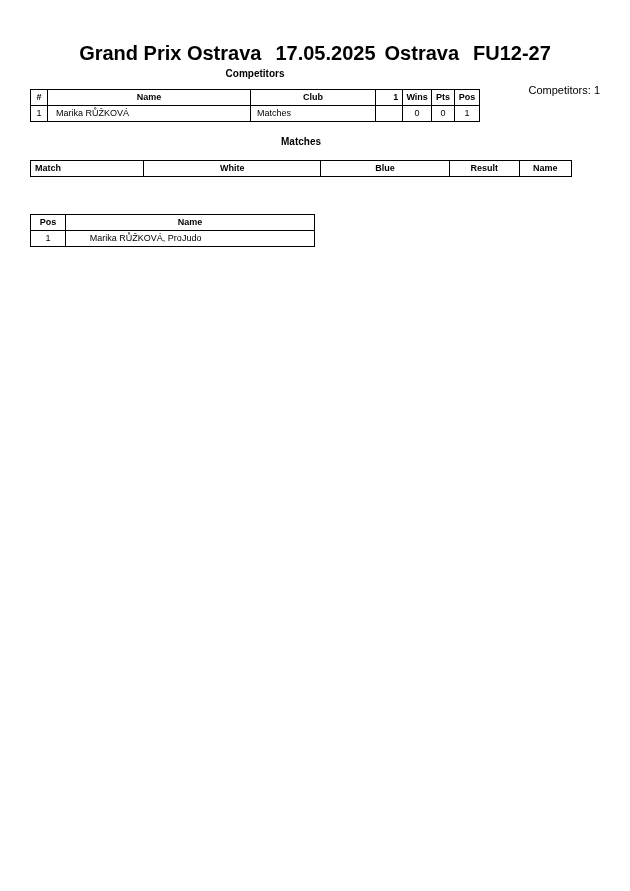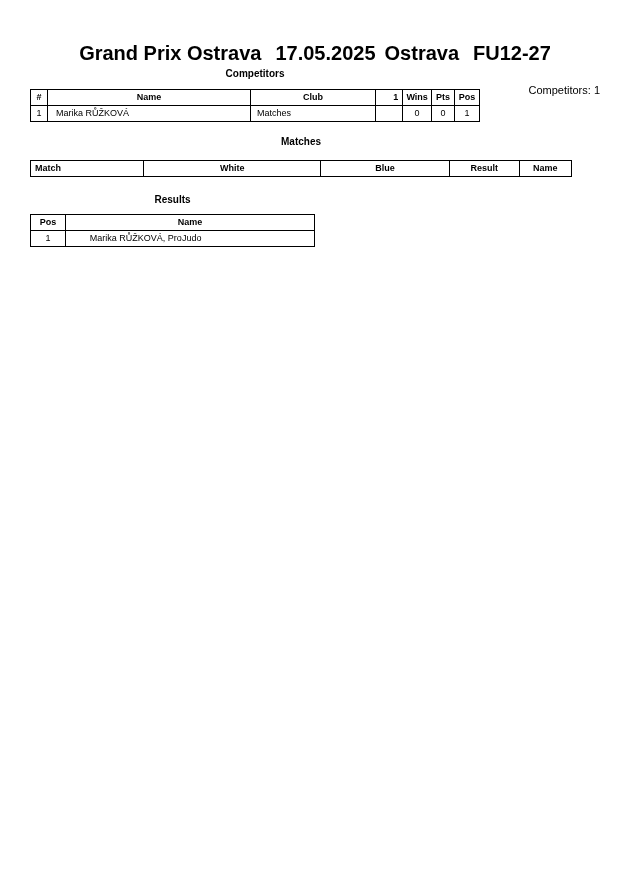--- a/index.html
+++ b/index.html
@@ -181,21 +181,20 @@
         <th class="m-match">Match</th>
         <th class="m-white">White</th>
         <th class="m-blue">Blue</th>
         <th class="m-result">Result</th>
         <th class="m-time">Name</th>
       </tr>
     </thead>
     <tbody></tbody>
   </table>
 
-  <div class="section-heading" id="results-heading">Results</div>
 
   <table class="grid" id="results-table">
     <thead>
       <tr>
         <th class="r-pos">Pos</th>
         <th class="r-name">Name</th>
       </tr>
     </thead>
     <tbody>
       <tr>

